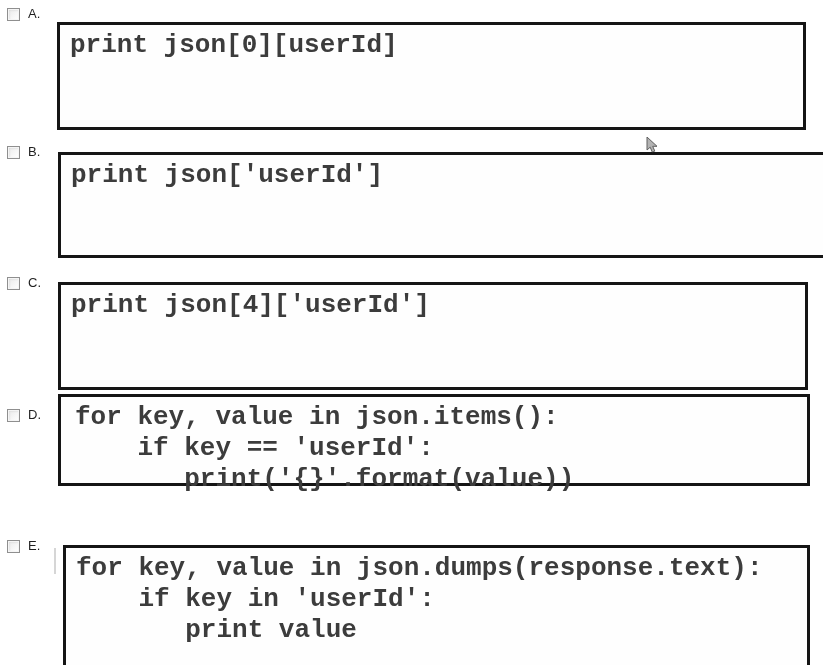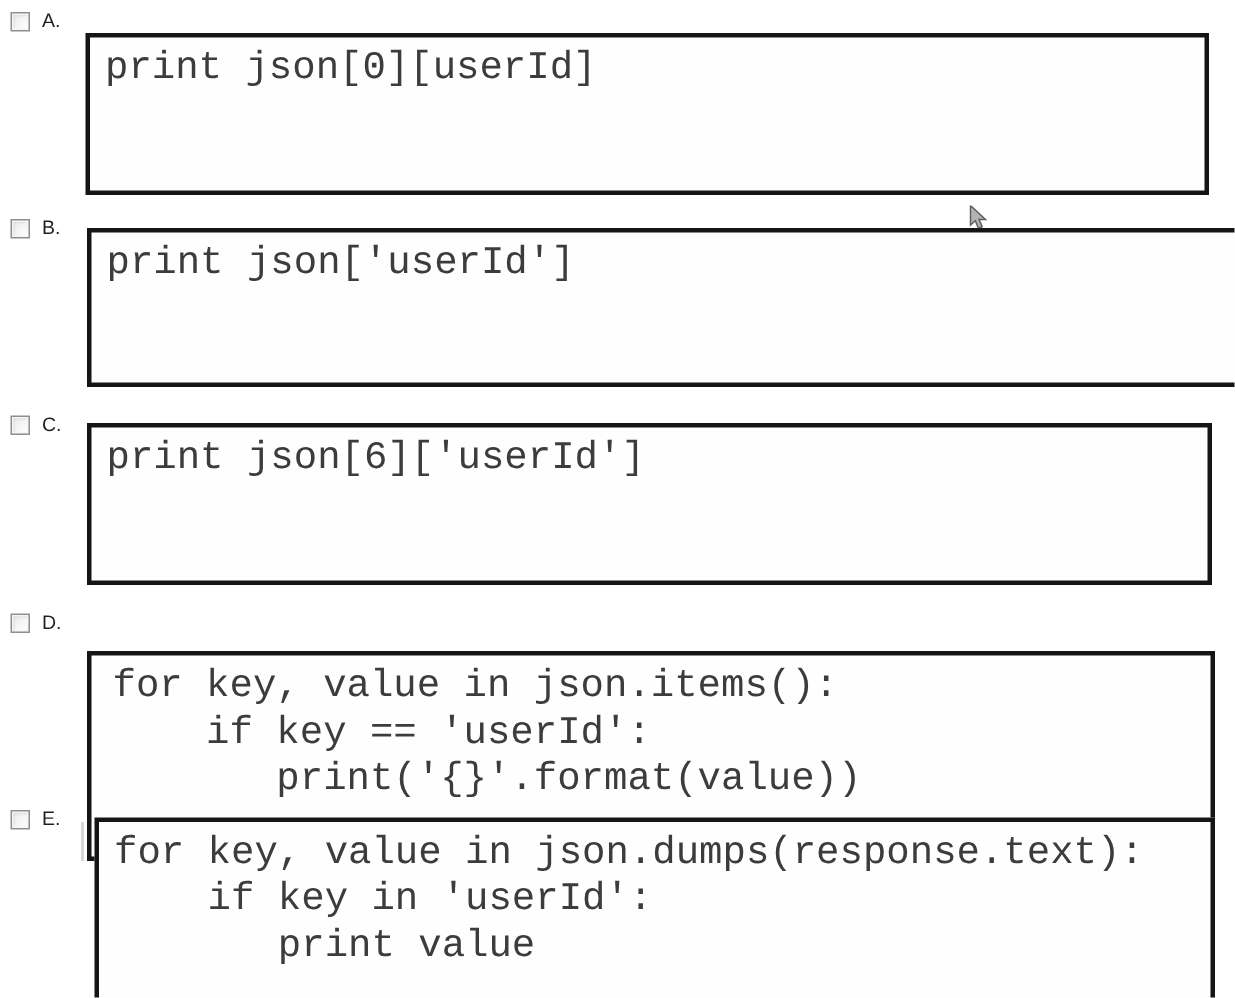--- a/index.html
+++ b/index.html
@@ -35,35 +35,35 @@
   .code-box {
     position: absolute;
     box-sizing: border-box;
     border: 3px solid #151515;
     background: #fefefe;
   }
   .code-box pre {
     margin: 0;
     padding: 5px 6px 0 10px;
     font-family: "Liberation Mono", "DejaVu Sans Mono", monospace;
-    font-weight: normal;
+    font-weight: bold;
     font-size: 26px;
     line-height: 31px;
     color: #3c3c3c;
     white-space: pre;
   }
   
   .cb-a { top: 8px; }   .lbl-a { top: 6px; }
   .box-a { left: 57px; top: 22px;  width: 749px; height: 108px; }
   .cb-b { top: 146px; } .lbl-b { top: 144px; }
   .box-b { left: 58px; top: 152px; width: 810px; height: 106px; }
   .cb-c { top: 277px; } .lbl-c { top: 275px; }
   .box-c { left: 58px; top: 282px; width: 750px; height: 108px; }
   .cb-d { top: 409px; } .lbl-d { top: 407px; }
-  .box-d { left: 58px; top: 434px; width: 752px; height: 140px; }
+  .box-d { left: 58px; top: 394px; width: 752px; height: 92px; }
   .box-d pre { padding-left: 14px; }
   .cb-e { top: 540px; } .lbl-e { top: 538px; }
   .box-e { left: 63px; top: 545px; width: 747px; height: 145px; }
   .cursor {
     position: absolute;
     left: 646px;
     top: 137px;
     width: 16px;
     height: 18px;
     opacity: 0.75;
@@ -88,21 +88,21 @@
 
 <div class="checkbox cb-b"></div>
 <div class="opt-label lbl-b">B.</div>
 <div class="code-box box-b">
   <pre>print json['userId']</pre>
 </div>
 
 <div class="checkbox cb-c"></div>
 <div class="opt-label lbl-c">C.</div>
 <div class="code-box box-c">
-  <pre>print json[6]['userId']</pre>
+  <pre>print json[4]['userId']</pre>
 </div>
 
 <div class="checkbox cb-d"></div>
 <div class="opt-label lbl-d">D.</div>
 <div class="code-box box-d">
   <pre>for key, value in json.items():
     if key == 'userId':
        print('{}'.format(value))</pre>
 </div>
 

